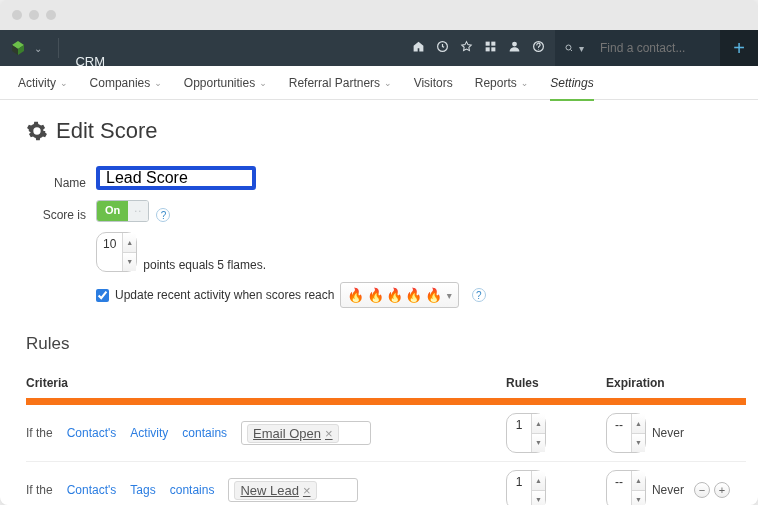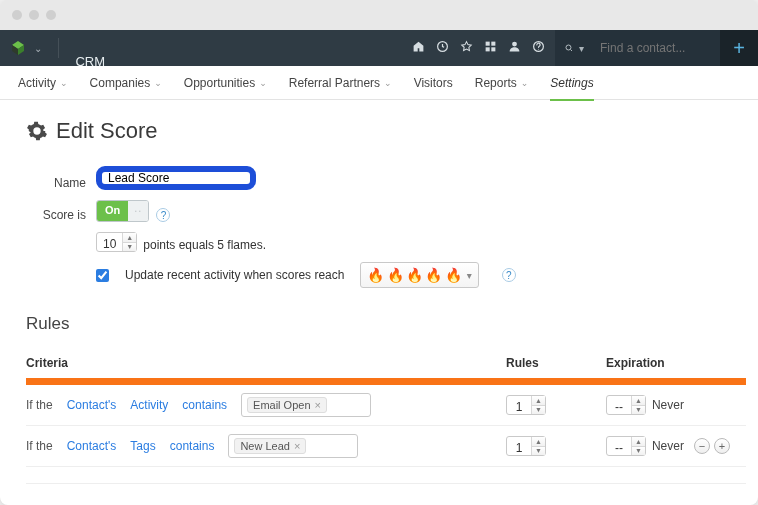--- a/index.html
+++ b/index.html
@@ -26,47 +26,47 @@
 .nav-item { display: flex; align-items: center; gap: 4px; cursor: pointer; height: 34px; color: #454545; }
 .nav-item .nav-caret { font-size: 9px; color: #999; }
 .nav-item.active { color: #333; position: relative; font-style: italic; }
 .nav-item.active::after { content: ""; position: absolute; bottom: -1px; left: 0; right: 0; height: 2px; background: #6cc04a; }
 .content { flex: 1; padding: 18px 12px 30px 26px; overflow-y: auto; color: #333; }
 h1.page-title { font-size: 22px; font-weight: 400; color: #3a3a3a; display: flex; align-items: center; gap: 8px; margin-bottom: 22px; }
 .gear-icon svg { display: block; }
 .section-title { font-size: 17px; font-weight: 400; color: #444; margin-bottom: 14px; }
 .form-row { display: flex; align-items: flex-end; margin-bottom: 10px; font-size: 12px; }
 .form-label { width: 70px; text-align: right; padding-right: 10px; color: #444; }
-.text-input { border: 6px solid #1d4ed8; border-radius: 9px; padding: 4px 6px; font-size: 12px; height: 24px; }
+.text-input { border: 4px solid #1d4ed8; border-radius: 3px; padding: 4px 6px; font-size: 16px; height: 24px; }
 .toggle { display: inline-flex; border: 1px solid #bfc7cb; border-radius: 3px; overflow: hidden; height: 22px; }
 .toggle .on { background: #6cc04a; color: #fff; font-weight: 600; padding: 3px 8px; font-size: 11px; }
 .toggle .off { background: #eef1f2; color: #b3b9bc; padding: 3px 6px; font-size: 11px; letter-spacing: 1px; }
 .help-icon { color: #3a8bc9; margin-left: 7px; font-size: 12px; cursor: pointer; border: 1px solid #a9cbe4; border-radius: 50%; width: 14px; height: 14px; display: inline-flex; align-items: center; justify-content: center; font-size: 10px; }
-.spinner-input { border: 1px solid #c9c9c9; border-radius: 3px; height: 20px; display: inline-flex; align-items: stretch; background: #fff; }
+.spinner-input { border: 1px solid #c9c9c9; border-radius: 10px; height: 40px; display: inline-flex; align-items: stretch; background: #fff; }
 .spinner-input .val { padding: 4px 6px; min-width: 24px; text-align: center; font-size: 12px; color: #333; }
 .spinner-input .spin-btns { display: flex; flex-direction: column; border-left: 1px solid #d8d8d8; }
 .spinner-input .spin { font-size: 7px; padding: 0 3px; color: #777; cursor: pointer; flex: 1; display: flex; align-items: center; background: linear-gradient(#fff,#f1f1f1); }
 .spinner-input .spin:first-child { border-bottom: 1px solid #d8d8d8; }
-.checkbox-row { display: flex; align-items: center; gap: 16px; font-size: 12px; margin-left: 70px; }
+.checkbox-row { display: flex; align-items: center; gap: 6px; font-size: 12px; margin-left: 70px; }
 .checkbox { width: 13px; height: 13px; accent-color: #2b7de1; }
 .flames-btn { border: 1px solid #c9c9c9; border-radius: 3px; padding: 2px 6px; display: inline-flex; align-items: center; gap: 2px; background: linear-gradient(#fff,#f4f4f4); cursor: pointer; height: 26px; }
 .flame { font-size: 14px; line-height: 1; }
 .flame.hot { color: #f58220; }
 .flame.dim { color: #c7c7c7; }
 .rules-section { margin-top: 26px; }
 .rules-header { display: flex; font-size: 12px; font-weight: 600; color: #333; border-bottom: 7px solid #f97316; padding: 8px 0; }
 .col-criteria { flex: 1; }
 .col-points { width: 100px; }
 .col-exp { width: 140px; }
 .rule-row { display: flex; align-items: center; border-bottom: 1px solid #eee; padding: 8px 0; font-size: 12px; }
 .rule-row .criteria { flex: 1; display: flex; align-items: center; gap: 14px; }
 .if-the { color: #555; }
 .link { color: #2b7de1; cursor: pointer; }
 .tag-input { border: 1px solid #c9c9c9; border-radius: 3px; padding: 3px 5px; display: inline-flex; align-items: center; gap: 4px; min-width: 130px; background: #fff; height: 24px; }
-.tag-chip { background: #f2f2f2; border: 1px solid #ddd; border-radius: 3px; padding: 1px 5px; font-size: 11px; color: #555; display: inline-flex; align-items: center; gap: 4px; }
+.tag-chip { background: #f2f2f2; border: 1px solid #ddd; border-radius: 3px; padding: 1px 5px; font-size: 13px; color: #555; display: inline-flex; align-items: center; gap: 4px; text-decoration: underline; }
 .tag-chip .x { color: #999; cursor: pointer; }
 .points-cell { width: 100px; display: flex; align-items: center; }
 .exp-cell { width: 140px; display: flex; align-items: center; gap: 6px; }
 .never { color: #444; }
 .row-actions { display: flex; gap: 4px; margin-left: 4px; }
 .circle-btn { width: 16px; height: 16px; border: 1px solid #b9b9b9; border-radius: 50%; display: flex; align-items: center; justify-content: center; font-size: 11px; color: #666; cursor: pointer; background: linear-gradient(#fff,#efefef); }
 </style>
 </head>
 <body>
 

